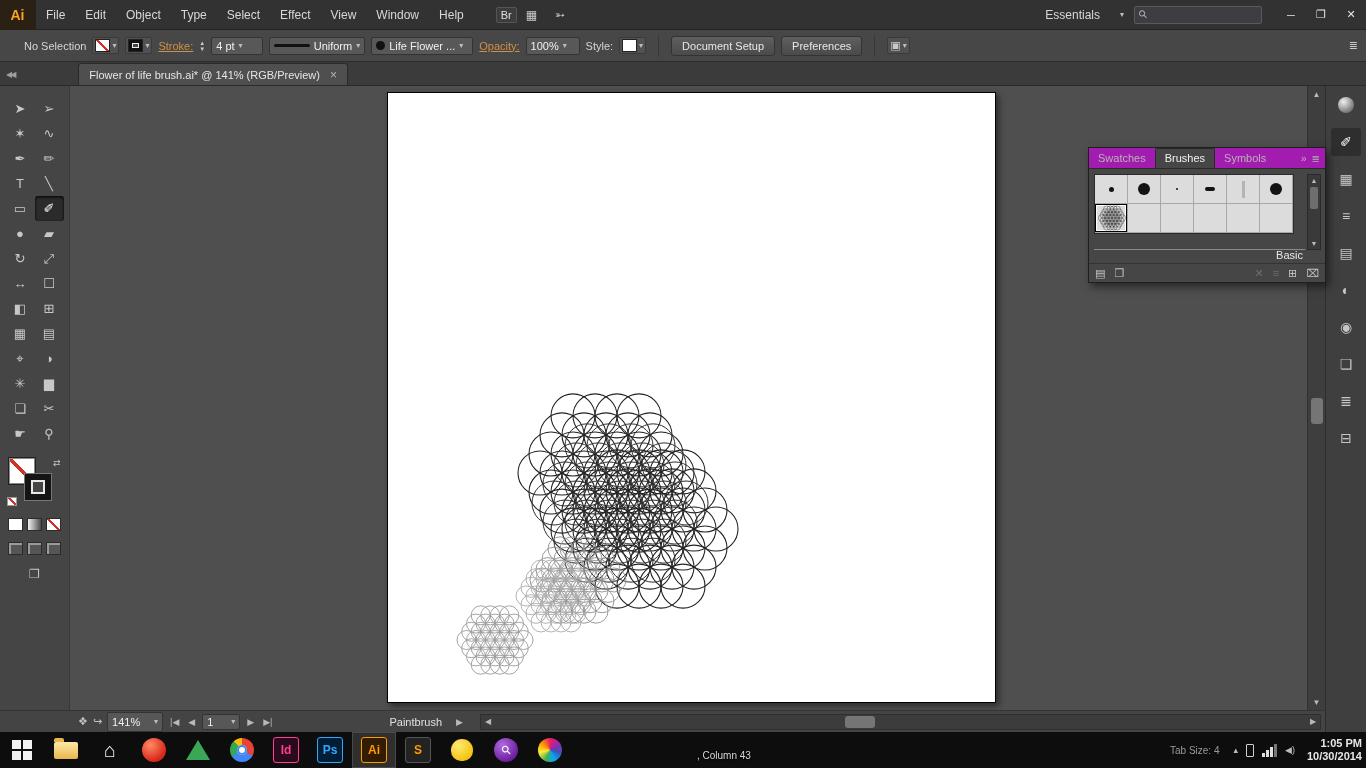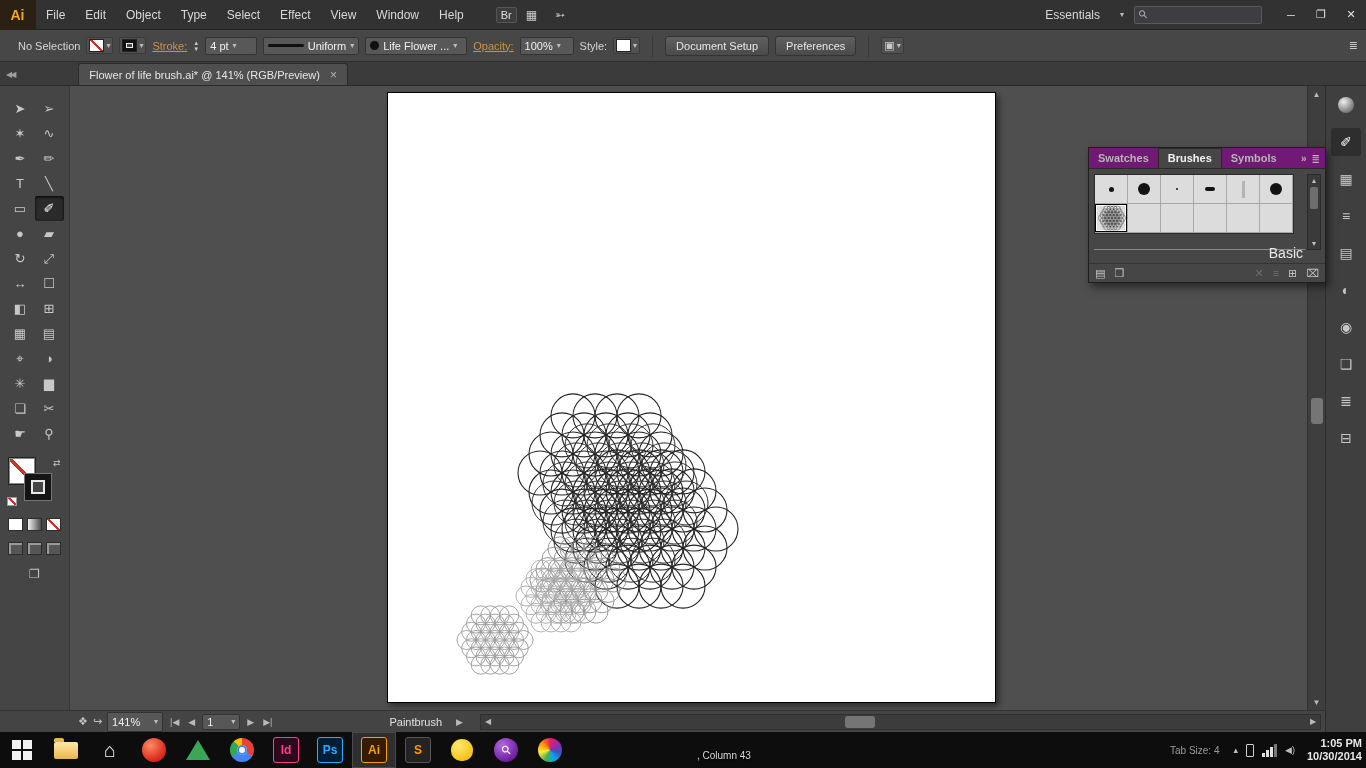--- a/index.html
+++ b/index.html
@@ -15,21 +15,21 @@
   .br-chip{font-size:11px;color:#e0e0e0;border:1px solid #555;border-radius:2px;padding:1px 4px;margin-left:22px;background:#3d3d3d;}
   .mb-spacer{flex:1;}
   .workspace{font-size:12px;color:#d8d8d8;display:flex;align-items:center;gap:20px;padding:0 10px;height:30px;}
   .caret{font-size:8px;color:#bdbdbd;}
   .searchbox{width:128px;height:18px;background:#3e3e42;border:1px solid #5a5a5a;border-radius:2px;display:flex;align-items:center;padding:0 4px;gap:4px;margin-right:14px;}
   .searchbox .lens{color:#aaa;font-size:11px;transform:rotate(-45deg);}
   .searchbox input{flex:1;background:transparent;border:none;outline:none;color:#ddd;font-size:11px;width:90px;}
   .winbtn{width:28px;height:22px;display:flex;align-items:center;justify-content:center;color:#e2e2e2;font-size:11px;margin:0 1px;}
 
   
-  .controlbar{position:absolute;left:0;top:30px;width:1366px;height:32px;background:#474747;border-bottom:1px solid #2c2c2c;display:flex;align-items:center;font-size:11px;color:#d6d6d6;z-index:29;padding-left:18px;gap:6px;}
+  .controlbar{position:absolute;left:0;top:30px;width:1366px;height:32px;background:#474747;border-bottom:1px solid #2c2c2c;display:flex;align-items:center;font-size:11px;color:#d6d6d6;z-index:29;padding-left:24px;gap:6px;}
   .cb-label{color:#d6d6d6;}
   .cb-link{color:#cf9048;text-decoration:underline;}
   .swbtn{display:flex;align-items:center;gap:2px;padding:1px 2px;border:1px solid #3a3a3a;background:#515151;border-radius:2px;}
   .sw{width:15px;height:13px;border:1px solid #222;background:#fff;}
   .sw.none{background:linear-gradient(45deg,#fff 42%,#d03228 42%,#d03228 58%,#fff 58%);}
   .sw.frame{background:#474747;box-shadow:inset 0 0 0 3px #111,inset 0 0 0 4px #eee;}
   .field{height:18px;background:#585858;border:1px solid #333;border-radius:2px;display:flex;align-items:center;padding:0 4px;color:#f0f0f0;gap:4px;}
   .stepper{display:flex;flex-direction:column;justify-content:center;font-size:6px;color:#ccc;line-height:6px;}
   .cb-sep{width:1px;height:22px;background:#383838;margin:0 6px;}
   .cb-btn{height:20px;padding:0 10px;display:flex;align-items:center;background:linear-gradient(#5f5f5f,#4a4a4a);border:1px solid #333;border-radius:3px;color:#e8e8e8;font-size:11px;}
@@ -72,38 +72,38 @@
 
   
   .dock{position:absolute;right:0;top:62px;width:41px;height:670px;background:#3f3f3f;border-left:1px solid #2d2d2d;display:flex;flex-direction:column;align-items:center;z-index:12;}
   .dock-head{width:100%;height:20px;display:flex;align-items:center;justify-content:center;color:#9f9f9f;font-size:9px;border-bottom:1px solid #333;}
   .dicon{width:30px;height:28px;margin-top:9px;display:flex;align-items:center;justify-content:center;color:#c6c6c6;font-size:14px;border-radius:3px;}
   .dicon.active{background:#2e2e2e;color:#fff;}
   .sphere{width:16px;height:16px;border-radius:50%;background:radial-gradient(circle at 35% 30%,#efefef,#8a8a8a 60%,#4f4f4f);}
 
   
   .panel{position:absolute;left:1088px;top:147px;width:238px;height:136px;background:#464646;border:1px solid #1f1f1f;box-shadow:3px 4px 8px rgba(0,0,0,.5);z-index:25;}
-  .phead{height:21px;background:#701a75;display:flex;align-items:flex-end;border-bottom:1px solid #2a2a2a;font-weight:bold;}
+  .phead{height:21px;background:#a21caf;display:flex;align-items:flex-end;border-bottom:1px solid #2a2a2a;}
   .ptab{padding:3px 9px 4px 9px;font-size:11px;color:#b5b5b5;}
   .ptab.active{background:#464646;color:#f2f2f2;border:1px solid #2a2a2a;border-bottom:none;border-radius:2px 2px 0 0;}
   .phead .spacer{flex:1;}
   .phicon{color:#b5b5b5;font-size:10px;padding:0 5px 4px 0;}
   .plist{position:absolute;left:5px;top:26px;width:200px;height:60px;background:#d9d9d9;border:1px solid #2b2b2b;display:grid;grid-template-columns:repeat(6,33px);grid-auto-rows:29px;}
   .bcell{border-right:1px solid #a8a8a8;border-bottom:1px solid #a8a8a8;display:flex;align-items:center;justify-content:center;background:#dcdcdc;}
   .bcell.sel{box-shadow:inset 0 0 0 1px #000,inset 0 0 0 2px #fff;}
   .b-dot{border-radius:50%;background:#131313;}
   .s5{width:5px;height:5px;} .s12{width:12px;height:12px;} .s2{width:2px;height:2px;}
   .b-dash{width:10px;height:4px;border-radius:2px;background:#131313;}
   .b-vbar{width:3px;height:17px;background:#b4b4b4;}
   .pscroll{position:absolute;right:4px;top:26px;width:14px;height:76px;background:#3a3a3a;border:1px solid #2a2a2a;display:flex;flex-direction:column;align-items:center;}
   .pscroll .arr{color:#bdbdbd;font-size:7px;height:11px;display:flex;align-items:center;}
   .ptrack{flex:1;width:100%;position:relative;}
   .pthumb{position:absolute;left:2px;top:1px;width:8px;height:22px;background:#6e6e6e;border-radius:2px;}
   .pdivider{position:absolute;left:5px;right:20px;bottom:32px;height:1px;background:#8a8a8a;}
-  .plabel{position:absolute;right:22px;bottom:21px;font-size:14px;color:#e8e8e8;}
+  .plabel{position:absolute;right:22px;bottom:21px;font-size:11px;color:#e8e8e8;}
   .pfoot{position:absolute;left:0;right:0;bottom:0;height:19px;border-top:1px solid #333;display:flex;align-items:center;padding:0 6px;gap:9px;font-size:11px;color:#c2c2c2;}
   .pfoot .gap{flex:1;}
   .pficon.disabled{color:#6e6e6e;}
 
   
   .statusbar{position:absolute;left:0;top:710px;width:1325px;height:22px;background:#444444;border-top:1px solid #333;display:flex;align-items:center;font-size:11px;color:#d2d2d2;padding-left:78px;gap:5px;z-index:9;}
   .sb-ico{color:#c3c3c3;font-size:11px;}
   .zoomfield{width:56px;height:20px;background:#575757;border:1px solid #333;border-radius:2px;display:flex;align-items:center;justify-content:space-between;padding:0 4px;color:#f0f0f0;}
   .navarr{color:#b9b9b9;font-size:9px;padding:0 2px;}
   .abfield{width:38px;height:16px;background:#575757;border:1px solid #333;border-radius:2px;display:flex;align-items:center;justify-content:space-between;padding:0 4px;color:#f0f0f0;}

